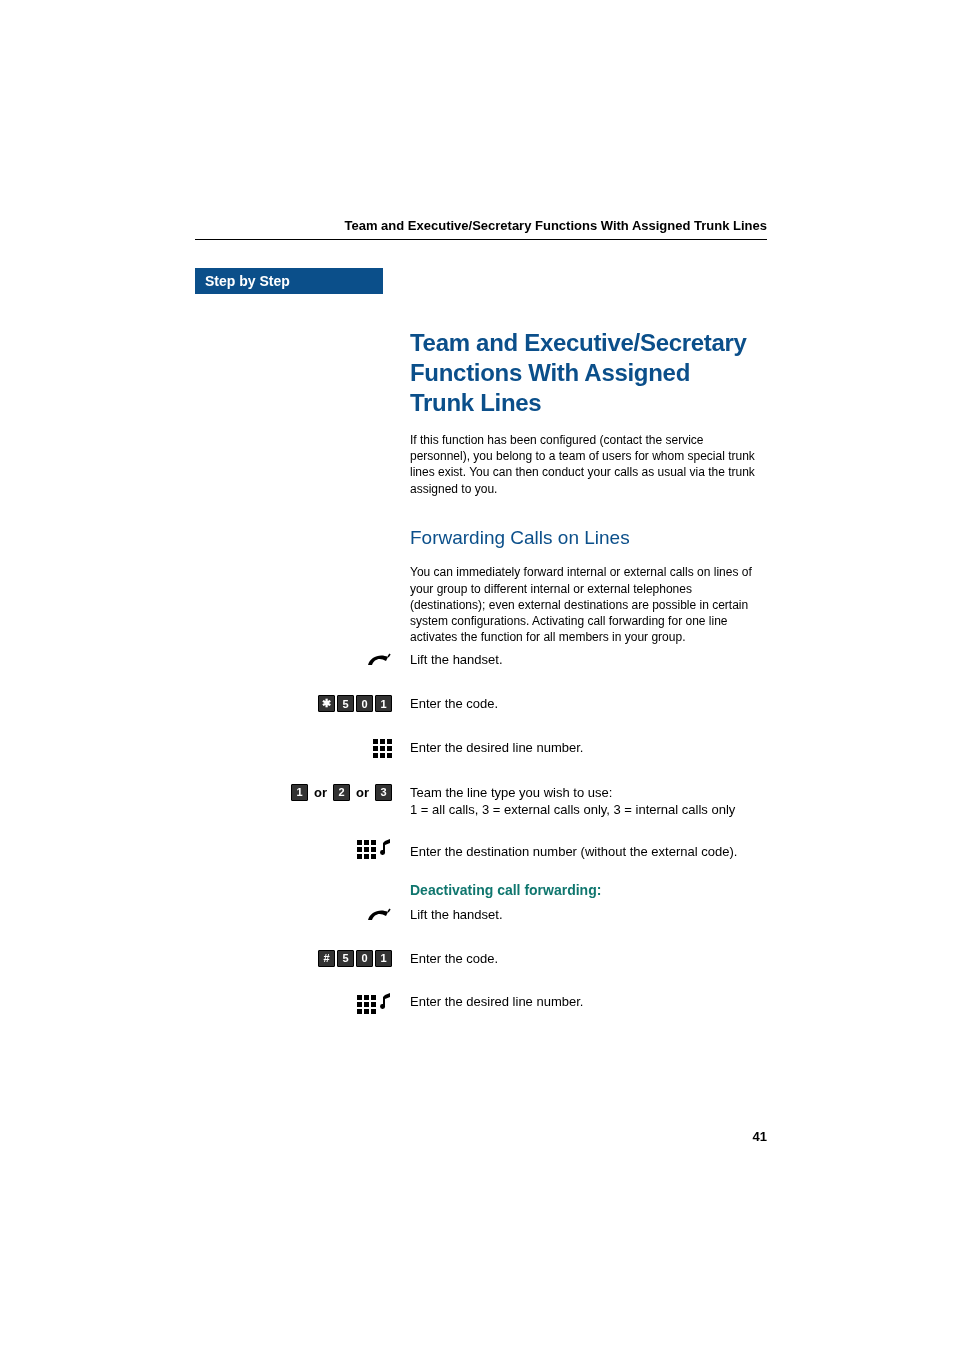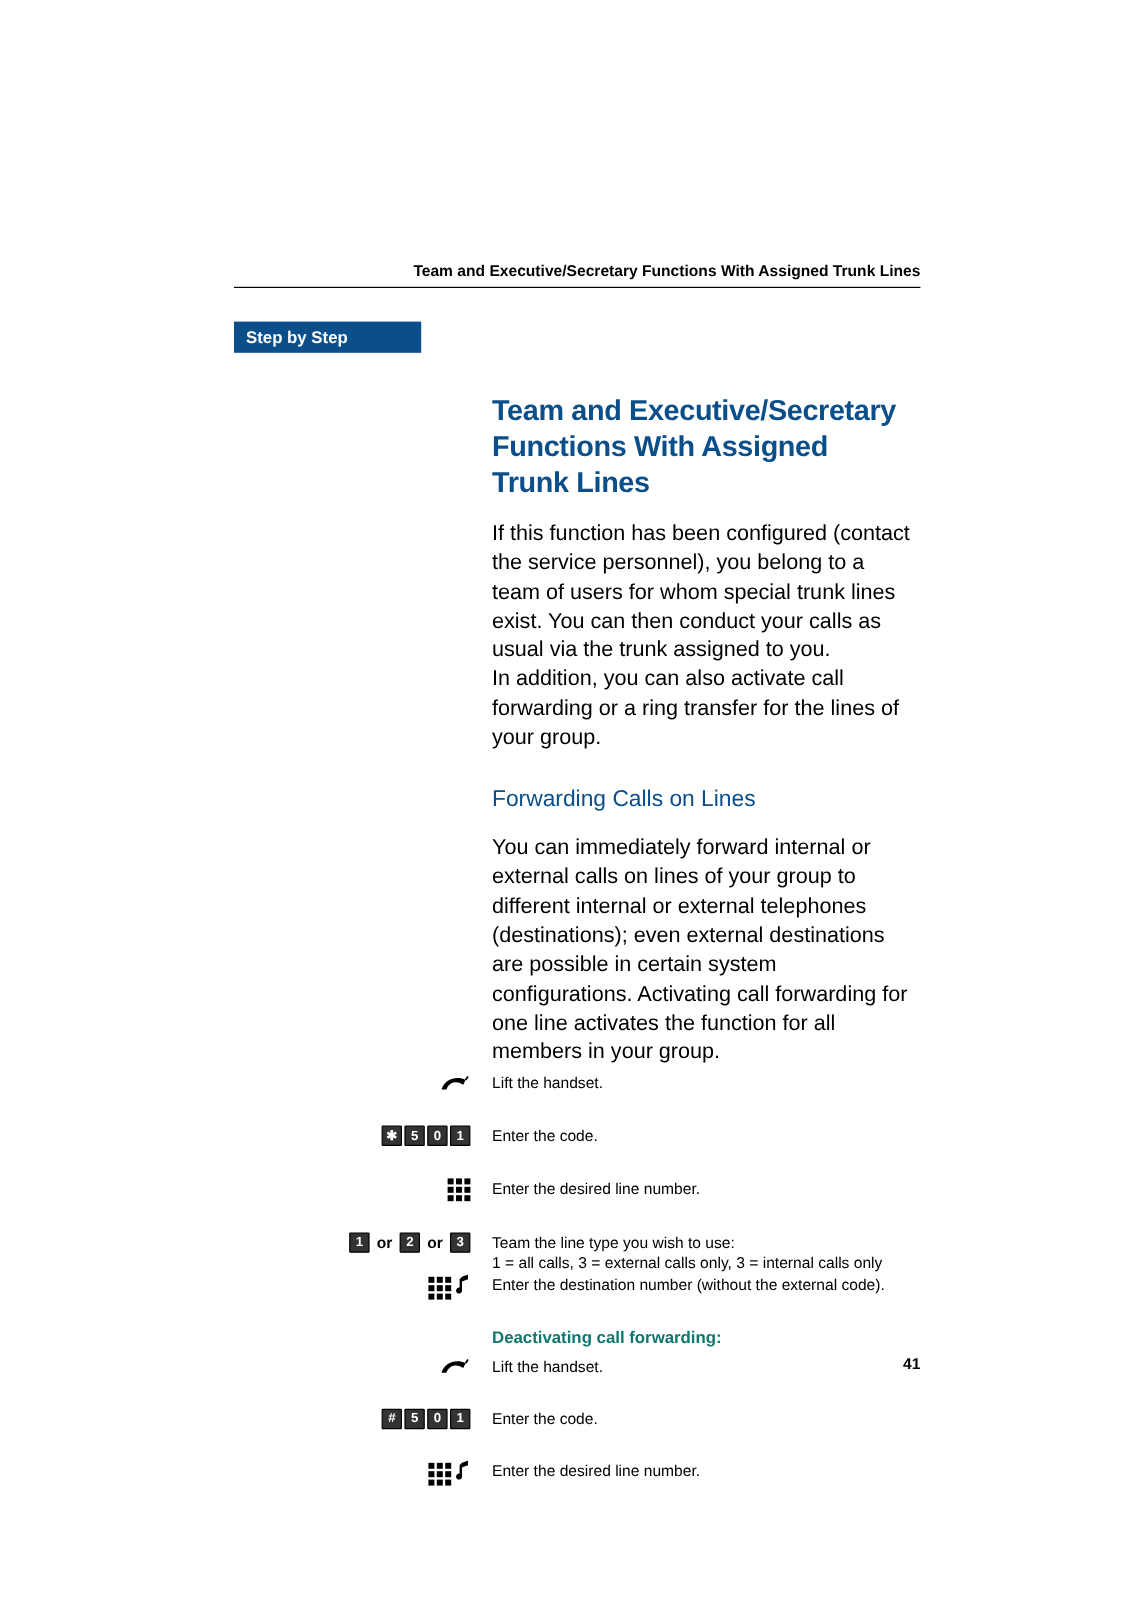--- a/index.html
+++ b/index.html
@@ -22,21 +22,21 @@
       text-align: right;
       padding-bottom: 6px;
       border-bottom: 1px solid #000;
       margin-bottom: 28px;
     }
     .content-area {
       display: flex;
       gap: 18px;
     }
     .left-col {
-      width: 156px;
+      width: 188px;
       flex-shrink: 0;
     }
     .step-badge {
       background: #0b4f8a;
       color: #fff;
       font-weight: bold;
       font-size: 14px;
       padding: 5px 10px;
     }
     .right-col {
@@ -59,21 +59,21 @@
       margin-bottom: 14px;
     }
     h3 {
       color: #0f766e;
       font-size: 14px;
       font-weight: 700;
       margin-top: 20px;
       margin-bottom: 10px;
     }
     p.body {
-      font-size: 18px;
+      font-size: 12px;
       line-height: 1.35;
       color: #000;
     }
     .step-row {
       display: flex;
       align-items: flex-start;
       gap: 18px;
       margin-top: 8px;
     }
     .step-icon-cell {
@@ -150,21 +150,20 @@
     <div class="right-col">
       
     </div>
   </div>
 
   <div class="step-row" style="margin-top:0;">
     <div class="step-icon-cell" style="align-items:flex-start;"></div>
     <div class="step-text-cell">
       <h1>Team and Executive/Secretary Functions With Assigned Trunk Lines</h1>
       <p class="body">If this function has been configured (contact the service personnel), you belong to a team of users for whom special trunk lines exist. You can then conduct your calls as usual via the trunk assigned to you.</p>
-      <p class="body">In addition, you can also activate call forwarding or a ring transfer for the lines of your group.</p>
       <h2>Forwarding Calls on Lines</h2>
       <p class="body">You can immediately forward internal or external calls on lines of your group to different internal or external telephones (destinations); even external destinations are possible in certain system configurations. Activating call forwarding for one line activates the function for all members in your group.</p>
     </div>
   </div>
 
   <div class="step-row" style="margin-top:6px;">
     <div class="step-icon-cell">
       <svg width="26" height="18" viewBox="0 0 26 18">
           <path d="M2 14 C 4 6, 14 2, 22 6 L20 10 C 14 6, 8 8, 6 14 Z" fill="#000"></path>
           <path d="M22 6 L24 3" stroke="#000" stroke-width="1.5"></path>
@@ -217,21 +216,21 @@
         <span class="or-txt">or</span>
         <span class="key">3</span>
       </span>
     </div>
     <div class="step-text-cell">
       <div>Team the line type you wish to use:</div>
       <div>1 = all calls, 3 = external calls only, 3 = internal calls only</div>
     </div>
   </div>
 
-  <div class="step-row" style="margin-top:0;">
+  <div class="step-row" style="margin-top:20px;align-items:flex-end;">
     <div class="step-icon-cell">
       <span class="grid-icon">
           <span></span>
           <span></span>
           <span></span>
           <span></span>
           <span></span>
           <span></span>
           <span></span>
           <span></span>

